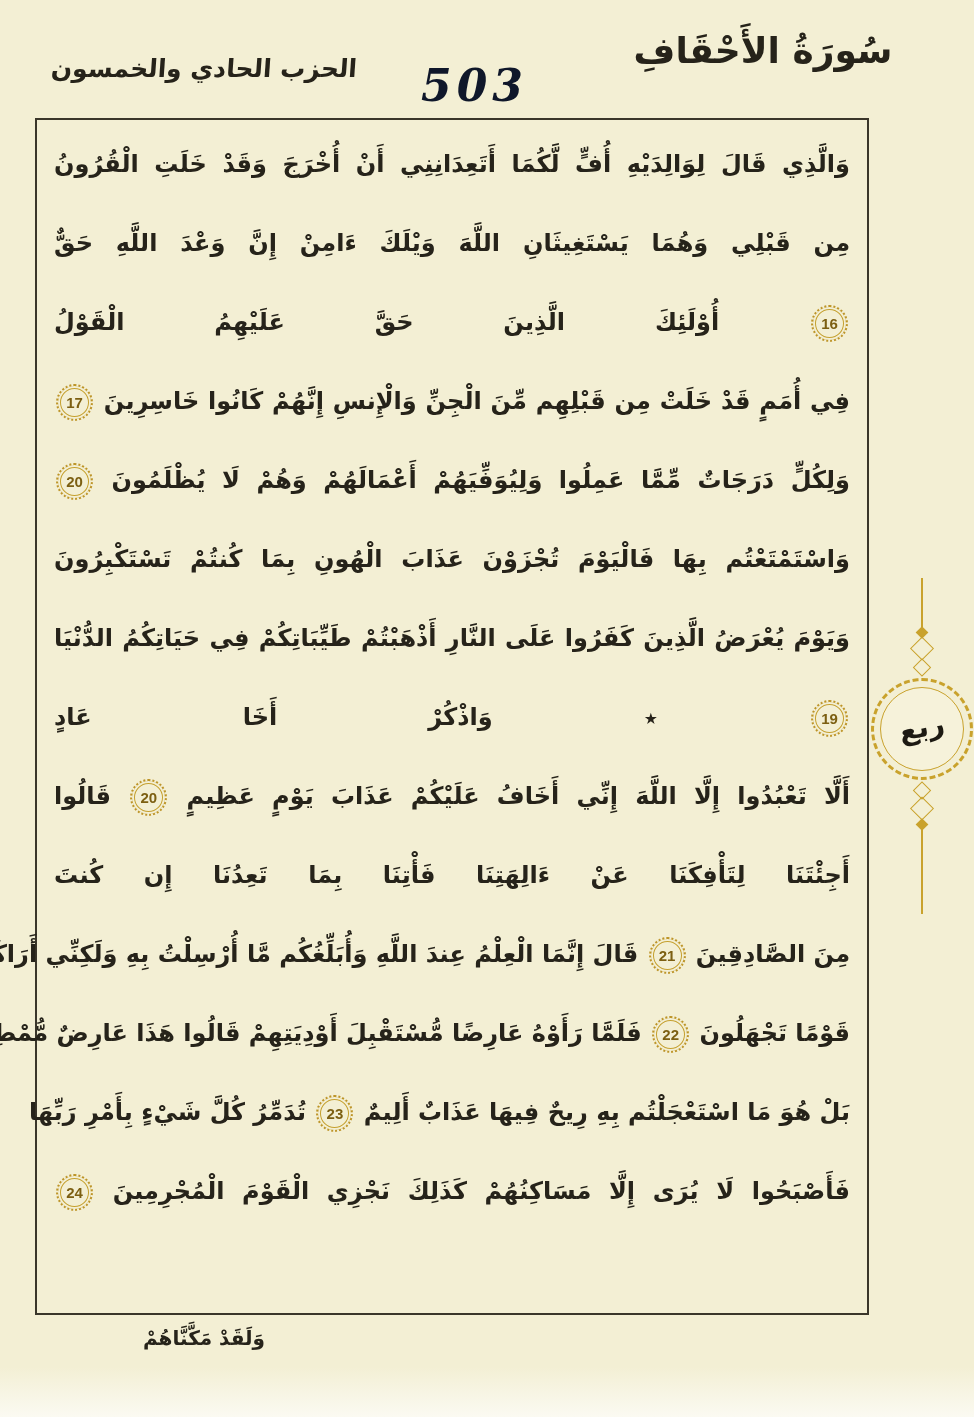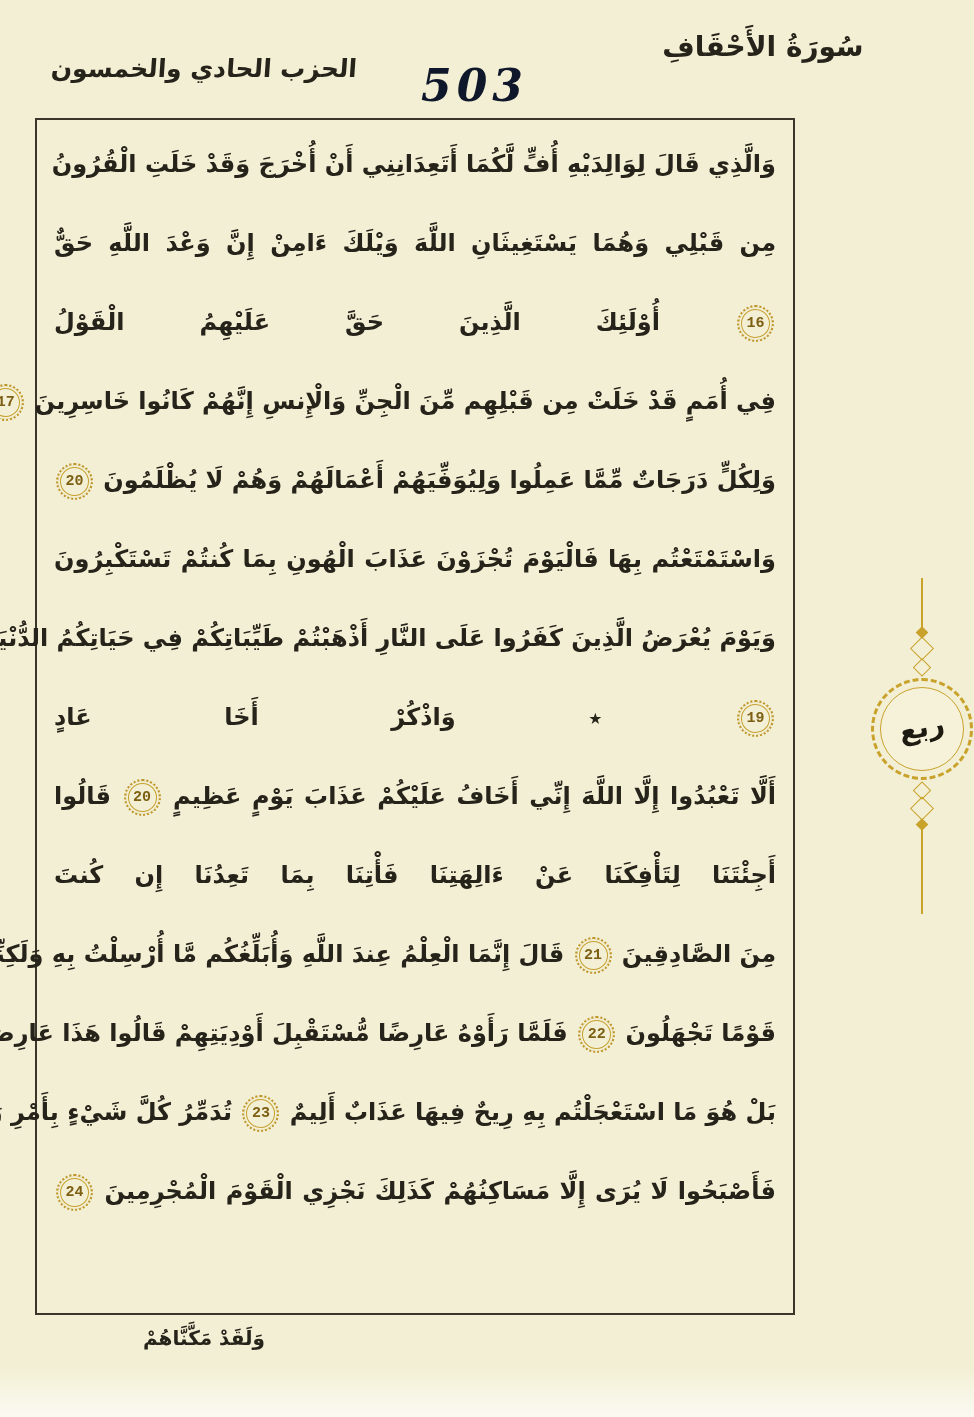--- a/index.html
+++ b/index.html
@@ -21,27 +21,27 @@
   .hdr-num{
     position:absolute;top:60px;left:402px;width:145px;
     text-align:center;
     font-family:"DejaVu Serif", serif;
     font-style:italic;font-weight:bold;
     font-size:44px;letter-spacing:5px;
     color:#0f172a;
   }
   .hdr-surah{
     position:absolute;top:30px;left:618px;width:290px;
-    text-align:center;font-size:28px;font-weight:bold;
+    text-align:center;font-size:36px;font-weight:bold;
     white-space:nowrap;
   }
   
   .frame{
     position:absolute;left:35px;top:118px;
-    width:760px;height:1197px;
+    width:834px;height:1197px;
     border:2.5px solid #3a362a;
     box-sizing:border-box;
     padding:5px 17px 0 17px;
     background:#f3efd4;
   }
   .line{
     height:79px;line-height:79px;
     direction:rtl;
     text-align:justify;
     -moz-text-align-last:justify;
@@ -61,21 +61,21 @@
     vertical-align:middle;
     position:relative;
     margin:0 2px;
   }
   .ayah-marker .num{
     position:absolute;inset:0;
     display:flex;align-items:center;justify-content:center;
     font-size:15px;font-weight:bold;
     line-height:1;
     color:#7c5f12;
-    font-family:Liberation Mono, monospace;
+    font-family:Liberation Sans, sans-serif;
   }
   .rub-star{
     font-size:26px;
     vertical-align:middle;
     color:#26231a;
   }
   
   .margin-orn{position:absolute;left:872px;top:578px;width:100px;height:336px;}
   .orn-line{position:absolute;left:50%;width:1.5px;margin-left:-1px;background:#c9a22c;}
   .orn-line.top{top:0;height:56px;}

